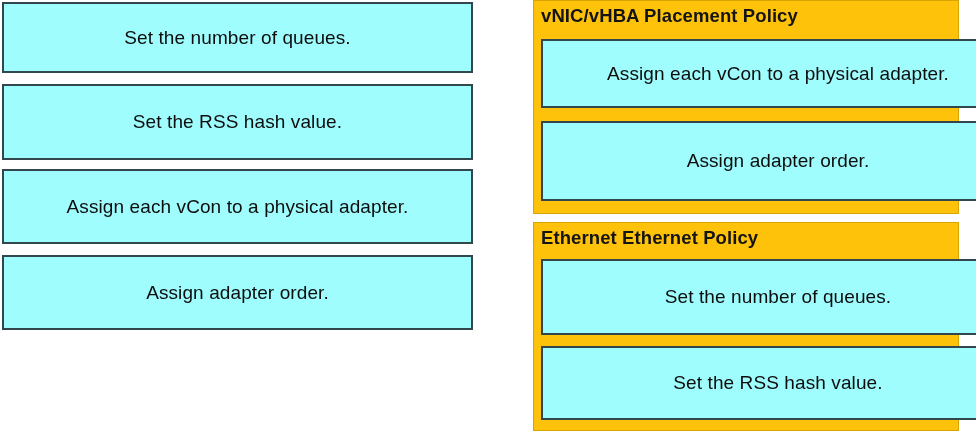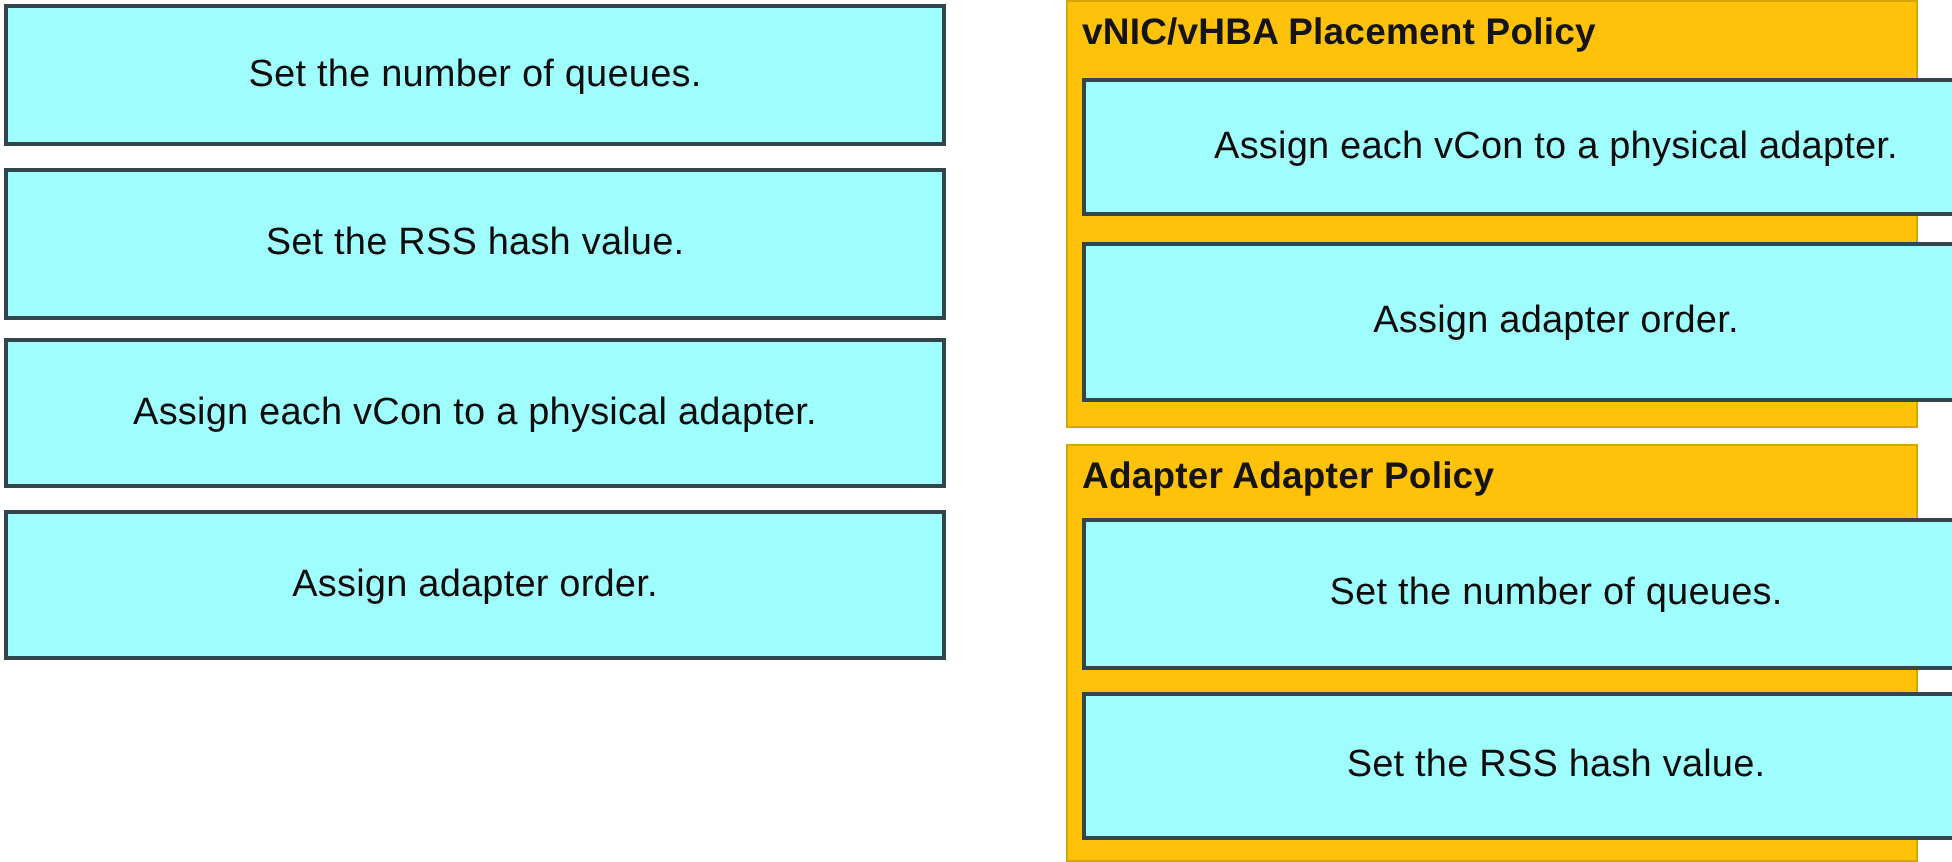--- a/index.html
+++ b/index.html
@@ -136,21 +136,21 @@
     <div class="panel-title">vNIC/vHBA Placement Policy</div>
     <div class="slot slot-0">
       <span>Assign each vCon to a physical adapter.</span>
     </div>
     <div class="slot slot-1">
       <span>Assign adapter order.</span>
     </div>
   </div>
 
   <div class="panel panel-1">
-    <div class="panel-title">Adapter Adapter Policy</div>
+    <div class="panel-title">Ethernet Ethernet Policy</div>
     <div class="slot slot-0">
       <span>Set the number of queues.</span>
     </div>
     <div class="slot slot-1">
       <span>Set the RSS hash value.</span>
     </div>
   </div>
 
 </div>
 

